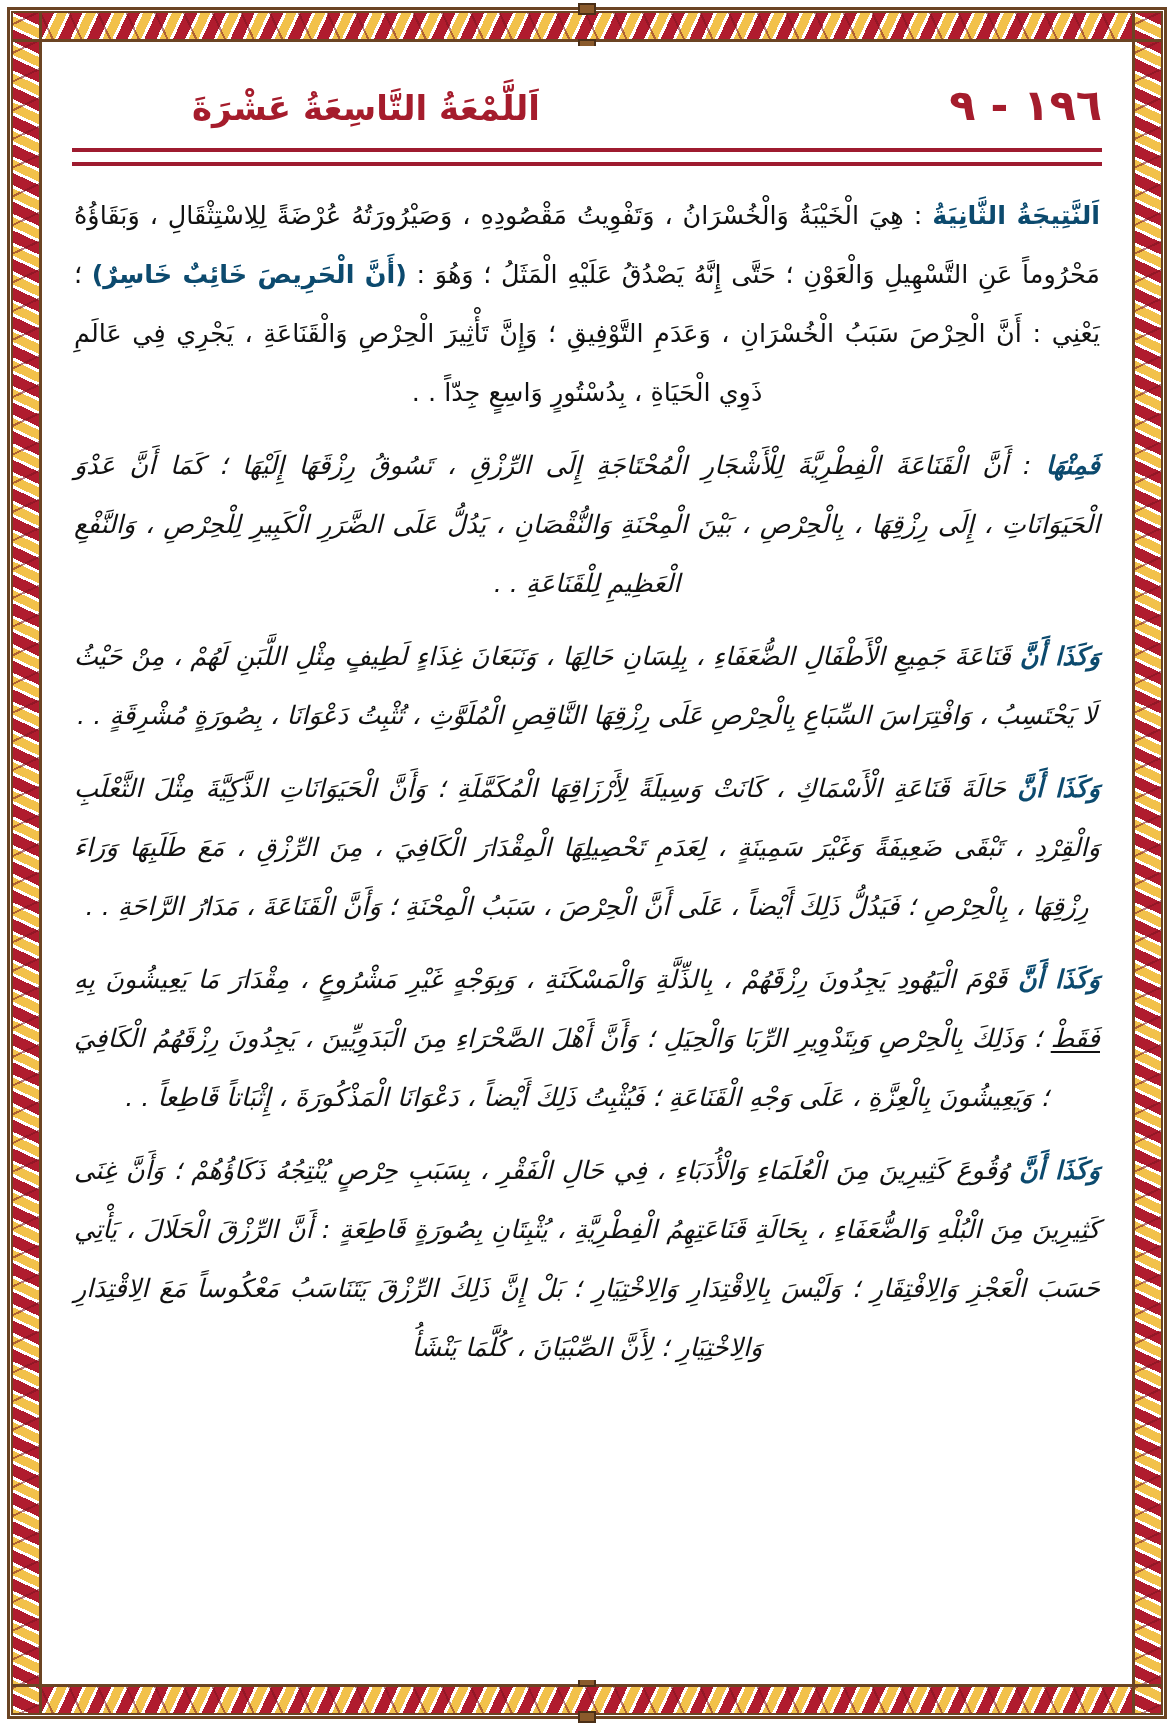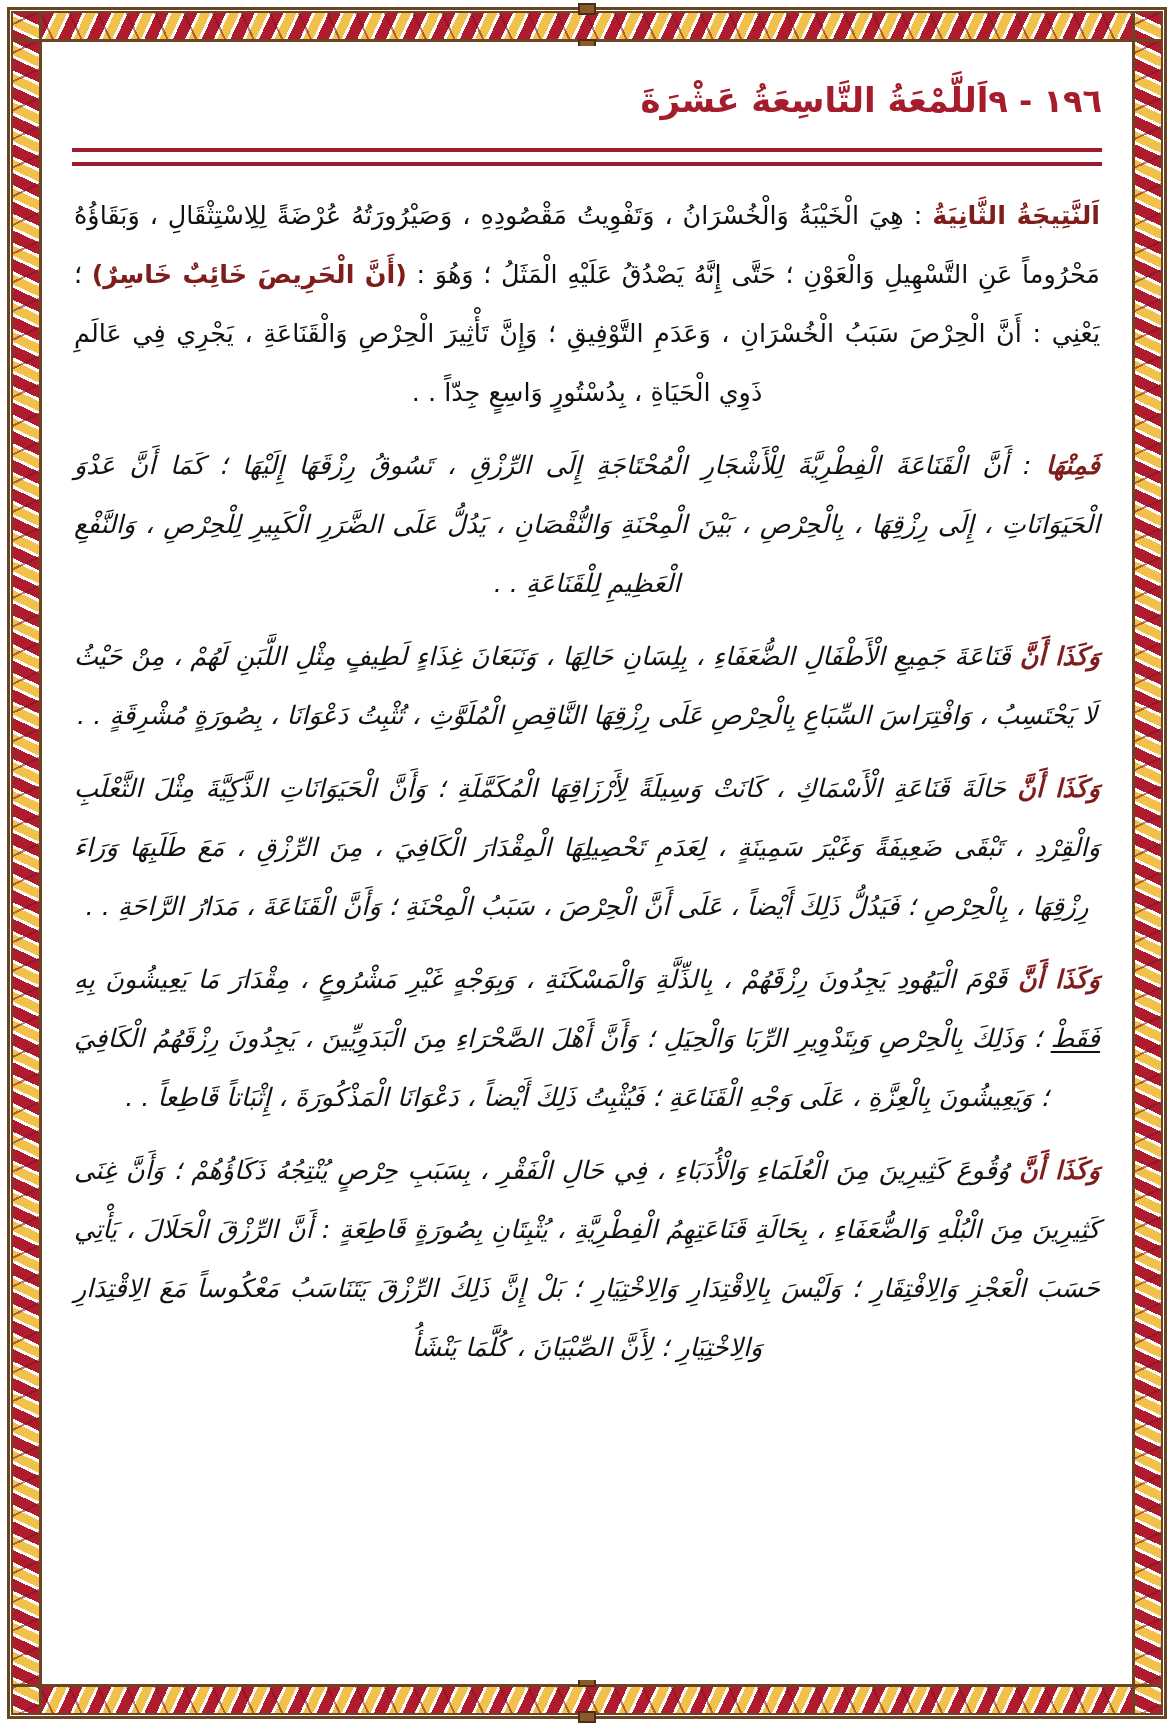--- a/index.html
+++ b/index.html
@@ -140,29 +140,29 @@
   .header-row {
     display: flex;
     align-items: baseline;
     justify-content: flex-start;
     padding: 10px 12px 0 12px;
     height: 72px;
     box-sizing: border-box;
   }
   .page-number {
     color: #a51c2c;
-    font-size: 32px;
+    font-size: 43px;
     font-weight: bold;
     letter-spacing: 1px;
     white-space: nowrap;
     direction: rtl;
   }
   .chapter-title {
     flex: 1;
-    text-align: right;
+    text-align: left;
     color: #a51c2c;
     font-size: 34px;
     font-weight: bold;
     padding-left: 120px;
     white-space: nowrap;
   }
 
   .rule {
     margin: 6px 12px 0 12px;
     height: 10px;
@@ -181,21 +181,21 @@
     padding: 18px 14px 0 14px;
     font-family: "DejaVu Sans", "Liberation Sans", sans-serif;
   }
   .para {
     margin: 0 0 14px 0;
     text-indent: 0;
   }
   .para.first { margin-top: 2px; }
   .para + .para { margin-top: 6px; font-style: italic; }
 
-  .kw        { color: #7f1d1d; font-weight: bold; }
+  .kw        { color: #0c4a6e; font-weight: bold; }
   .underline { text-decoration: underline; text-underline-offset: 4px; }
 </style>
 </head>
 <body>
 
 <div class="page">
 
   <div class="frame-outer"></div>
 
   <div class="braid braid-h braid-top"></div>

